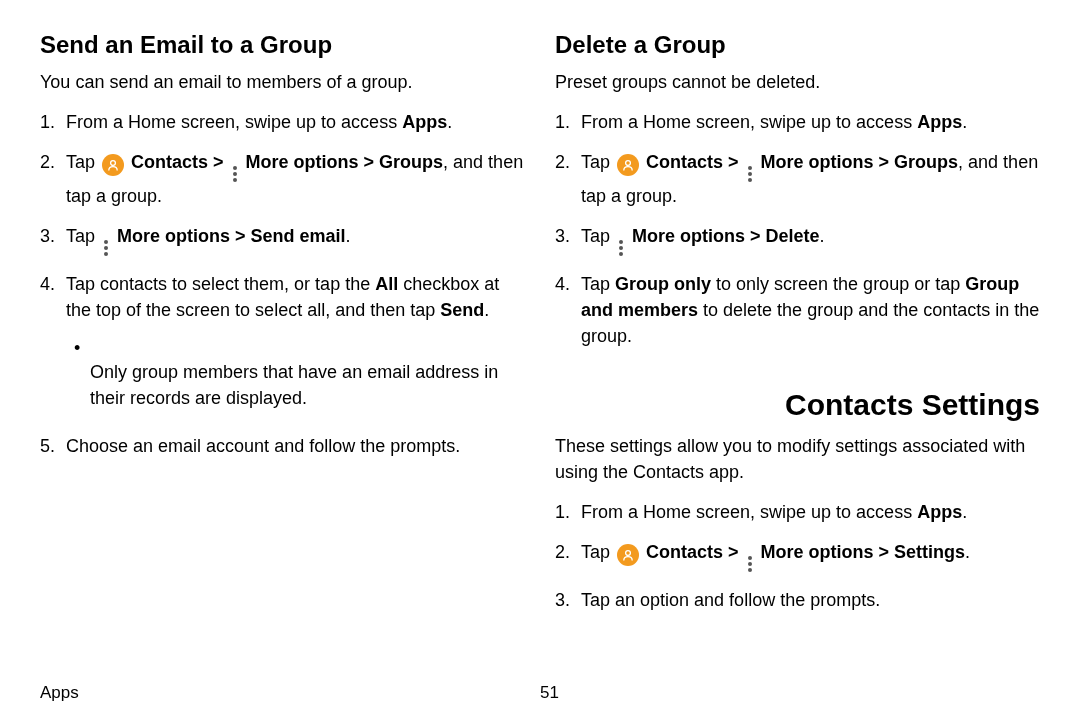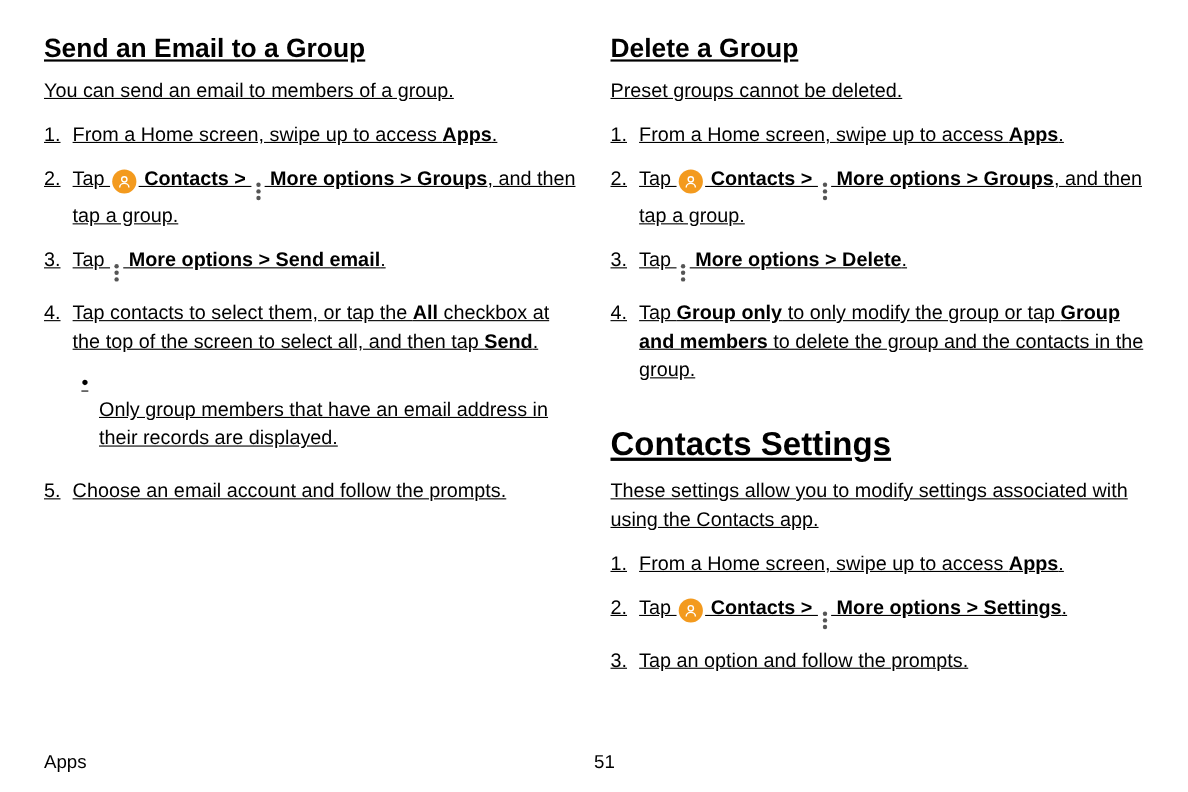--- a/index.html
+++ b/index.html
@@ -14,32 +14,32 @@
     font-size: 18px;
     line-height: 1.45;
   }
   .columns {
     display: flex;
     gap: 30px;
   }
   .col {
     flex: 1;
     min-width: 0;
-    text-decoration: underline;
   }
   h2 {
     font-size: 24px;
     font-weight: 700;
     margin-bottom: 6px;
   }
   h1.section {
     font-size: 30px;
     font-weight: 700;
     margin-top: 34px;
     margin-bottom: 6px;
+    text-align: right;
   }
   .desc {
     margin-bottom: 14px;
   }
   ol {
     list-style: none;
     padding-left: 0;
   }
   ol > li {
     display: flex;
@@ -202,21 +202,21 @@
           <span>Tap </span><span class="more-icon">
               <span class="d"></span>
               <span class="d"></span>
               <span class="d"></span>
             </span><span class="b"> More options &gt; Delete</span><span>.</span>
         </span>
       </li>
       <li>
         <span class="num">4.</span>
         <span class="body">
-          <span>Tap </span><span class="b">Group only</span><span> to only modify the group or tap </span><span class="b">Group and members</span><span> to delete the group and the contacts in the group.</span>
+          <span>Tap </span><span class="b">Group only</span><span> to only screen the group or tap </span><span class="b">Group and members</span><span> to delete the group and the contacts in the group.</span>
         </span>
       </li>
     </ol>
 
     <h1 class="section">Contacts Settings</h1>
     <p class="desc">These settings allow you to modify settings associated with using the Contacts app.</p>
     <ol>
       <li>
         <span class="num">1.</span>
         <span class="body">

